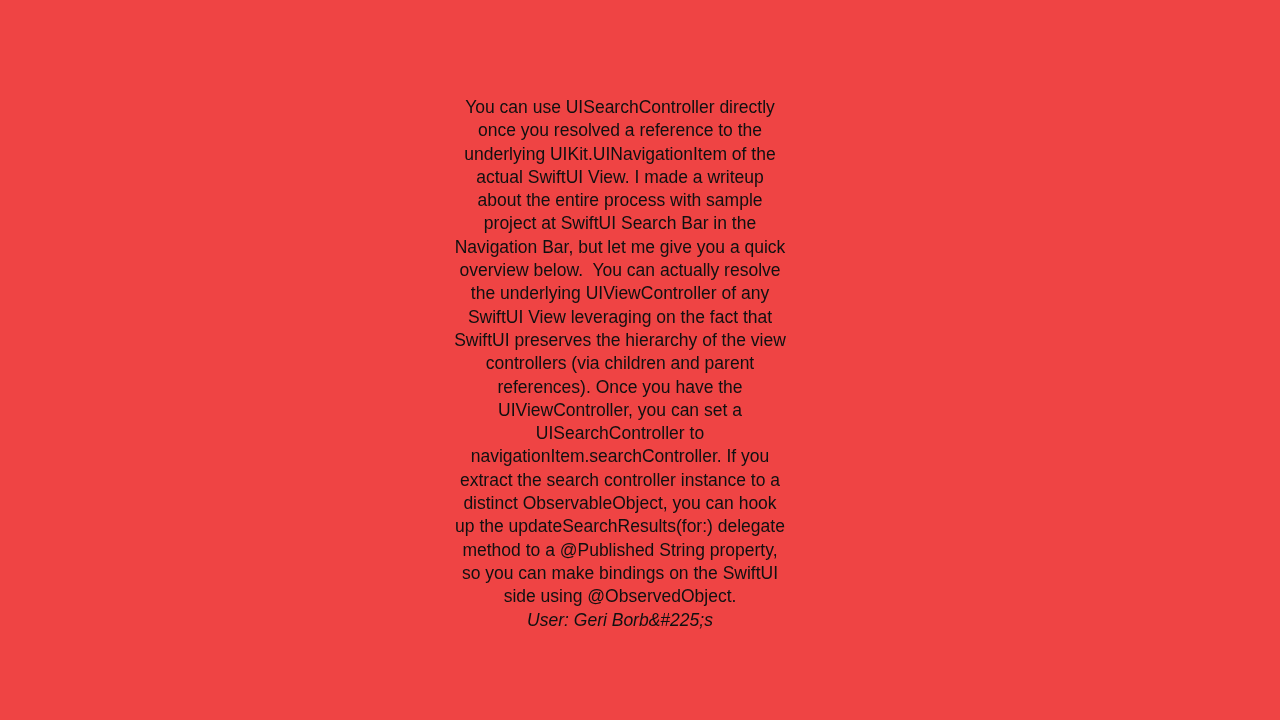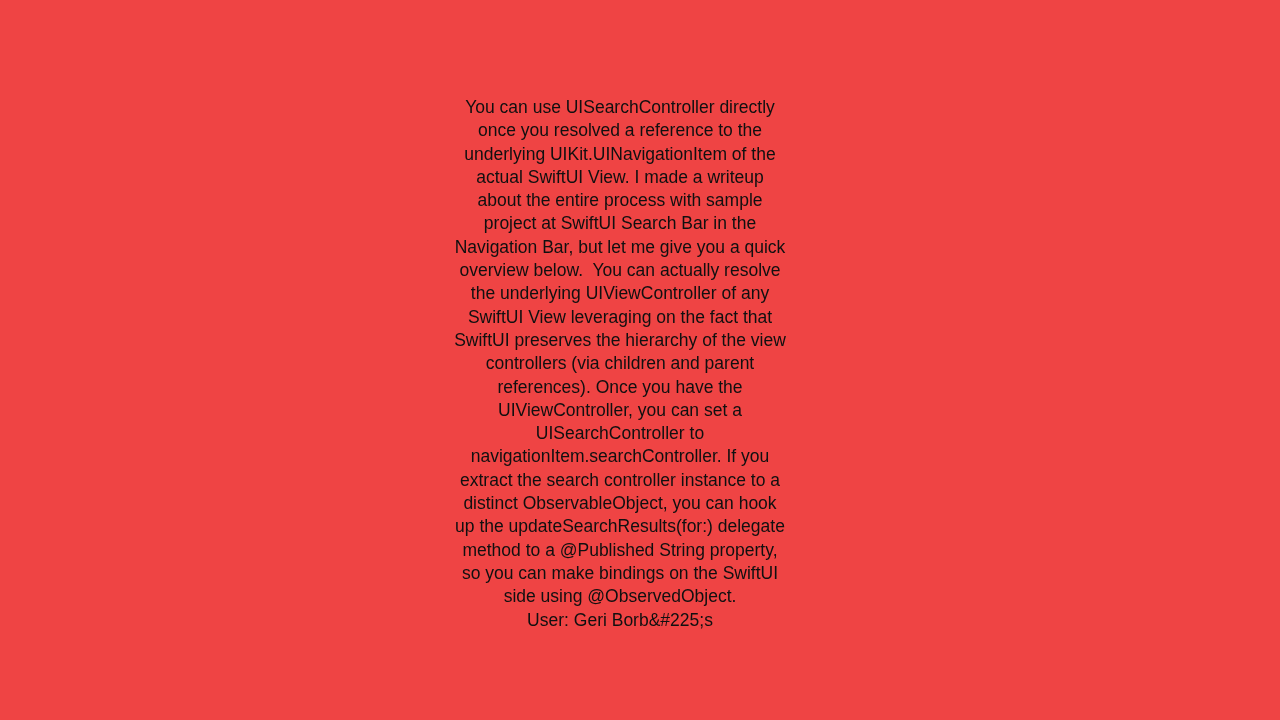--- a/index.html
+++ b/index.html
@@ -29,20 +29,21 @@
     font-family: "Liberation Sans", sans-serif;
   }
   .answer-body {
     margin: 0;
     text-align: center;
     white-space: pre-wrap;
   }
   .answer-user {
     margin: 0;
     text-align: center;
+    font-style: italic;
   }
 </style>
 </head>
 <body>
 
 <div class="page">
   <div class="answer-block">
     <p class="answer-body">You can use UISearchController directly once you resolved a reference to the underlying UIKit.UINavigationItem of the actual SwiftUI View. I made a writeup about the entire process with sample project at SwiftUI Search Bar in the Navigation Bar, but let me give you a quick overview below.  You can actually resolve the underlying UIViewController of any SwiftUI View leveraging on the fact that SwiftUI preserves the hierarchy of the view controllers (via children and parent references). Once you have the UIViewController, you can set a UISearchController to navigationItem.searchController. If you extract the search controller instance to a distinct ObservableObject, you can hook up the updateSearchResults(for:) delegate method to a @Published String property, so you can make bindings on the SwiftUI side using @ObservedObject.</p>
     <p class="answer-user">User: Geri Borb&amp;#225;s</p>
   </div>

